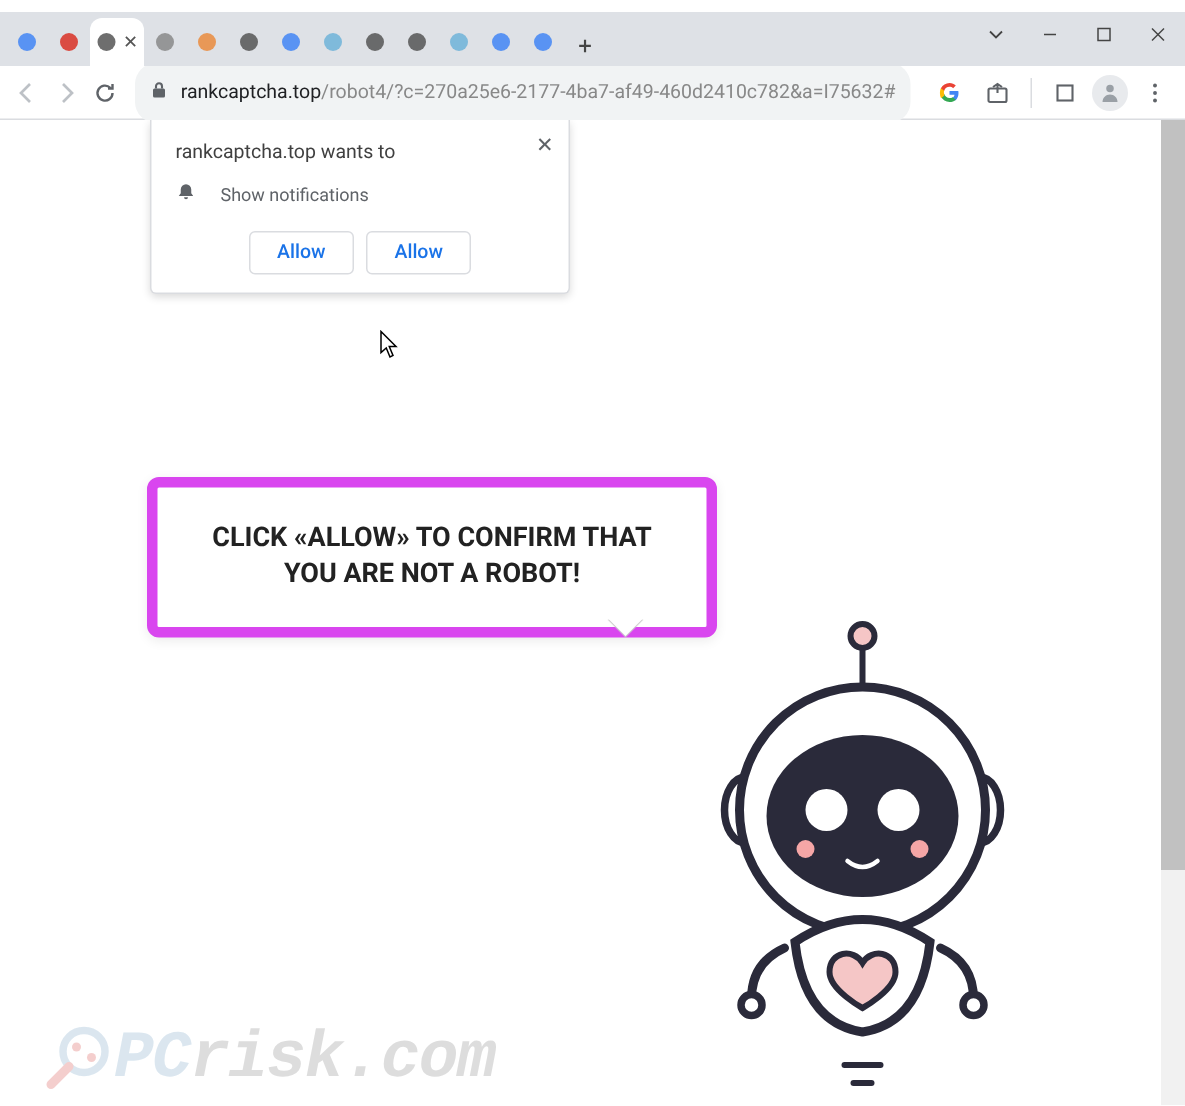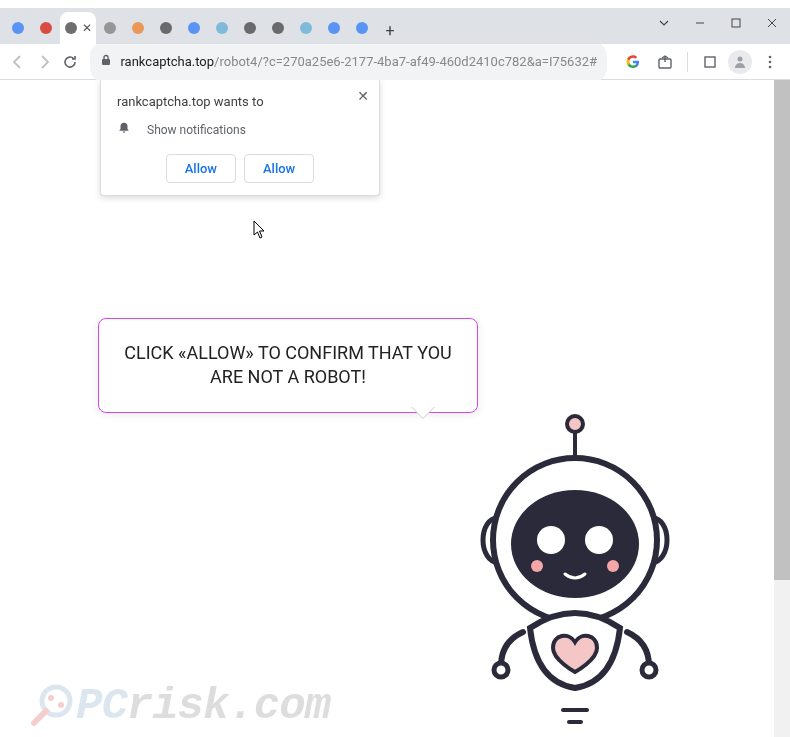--- a/index.html
+++ b/index.html
@@ -207,27 +207,27 @@
       font-weight: 500;
     }
 
     
     .speech-bubble {
       position: absolute;
       top: 238px;
       left: 98px;
       width: 380px;
       background: #fff;
-      border: 1px solid #d946ef;
+      border: 7px solid #d946ef;
       border-radius: 8px;
       padding: 22px 18px;
       box-shadow: 0 2px 8px rgba(0,0,0,0.08);
       text-align: center;
       font-size: 18px;
-      font-weight: 400;
+      font-weight: 700;
       color: #222;
       line-height: 1.35;
     }
     .speech-bubble::after {
       content: "";
       position: absolute;
       bottom: -18px;
       right: 42px;
       border: 12px solid transparent;
       border-top-color: #fff;

